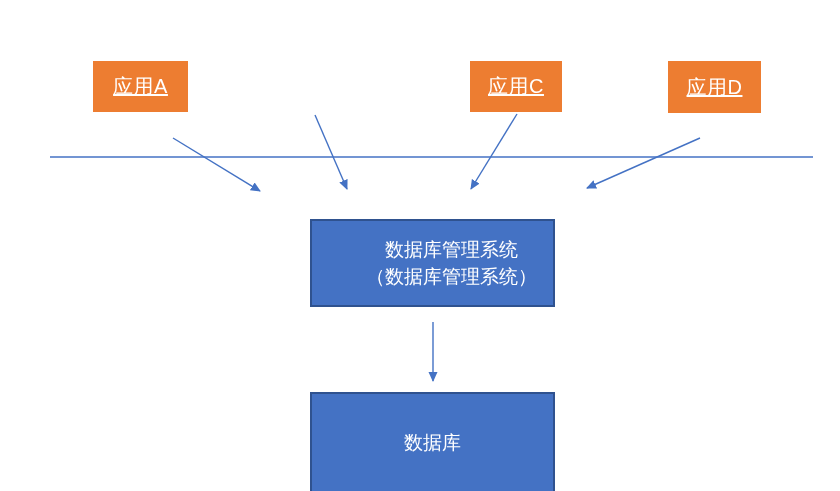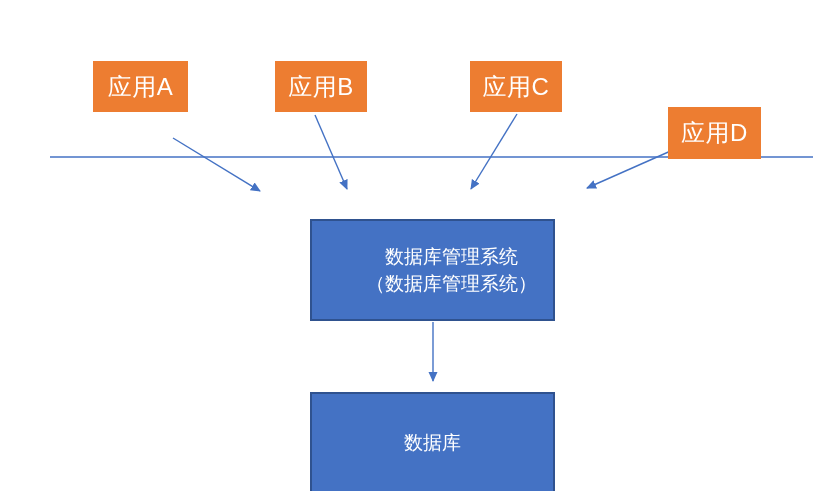--- a/index.html
+++ b/index.html
@@ -41,34 +41,35 @@
     display: flex;
     flex-direction: column;
     align-items: center;
     justify-content: center;
     text-align: center;
     color: var(--text-on-shape);
     box-sizing: border-box;
   }
   .node.app {
     background: var(--app-fill);
-    font-size: 24px;
+    font-size: 20px;
     letter-spacing: 0.5px;
+    text-decoration: underline;
   }
   .node.db {
     background: var(--db-fill);
     border: 2px solid var(--db-border);
     font-size: 19px;
     line-height: 27px;
   }
   .node-app-a { left: 93px;  top: 61px; width: 95px; height: 51px; }
   .node-app-b { left: 275px; top: 61px; width: 92px; height: 51px; }
   .node-app-c { left: 470px; top: 61px; width: 92px; height: 51px; text-align: center; }
-  .node-app-d { left: 668px; top: 61px; width: 93px; height: 52px; margin-top: 46px; }
-  .node-dbms  { left: 310px; top: 219px; width: 245px; height: 102px; padding-left: 38px; }
+  .node-app-d { left: 668px; top: 61px; width: 93px; height: 52px; }
+  .node-dbms  { left: 310px; top: 219px; width: 245px; height: 88px; padding-left: 38px; }
   .node-db    { left: 310px; top: 392px; width: 245px; height: 101px; text-align: right; }
   .shape-label { display: block; }
 </style>
 </head>
 <body>
 
 <div class="canvas">
 
   <svg class="connector-layer" width="840" height="491" viewBox="0 0 840 491" xmlns="http://www.w3.org/2000/svg">
     <defs>
@@ -83,23 +84,20 @@
     <line x1="315" y1="115" x2="347" y2="189" marker-end="url(#arrowhead)"></line>
     <line x1="517" y1="114" x2="471" y2="189" marker-end="url(#arrowhead)"></line>
     <line x1="700" y1="138" x2="587" y2="188" marker-end="url(#arrowhead)"></line>
     <line x1="433" y1="322" x2="433" y2="381" marker-end="url(#arrowhead)"></line>
   </svg>
 
   <div class="node app node-app-a">
     <span class="shape-label">应用A</span>
   </div>
 
-  <div class="node app node-app-b">
-    <span class="shape-label">应用B</span>
-  </div>
 
   <div class="node app node-app-c">
     <span class="shape-label">应用C</span>
   </div>
 
   <div class="node app node-app-d">
     <span class="shape-label">应用D</span>
   </div>
 
   <div class="node db node-dbms">

